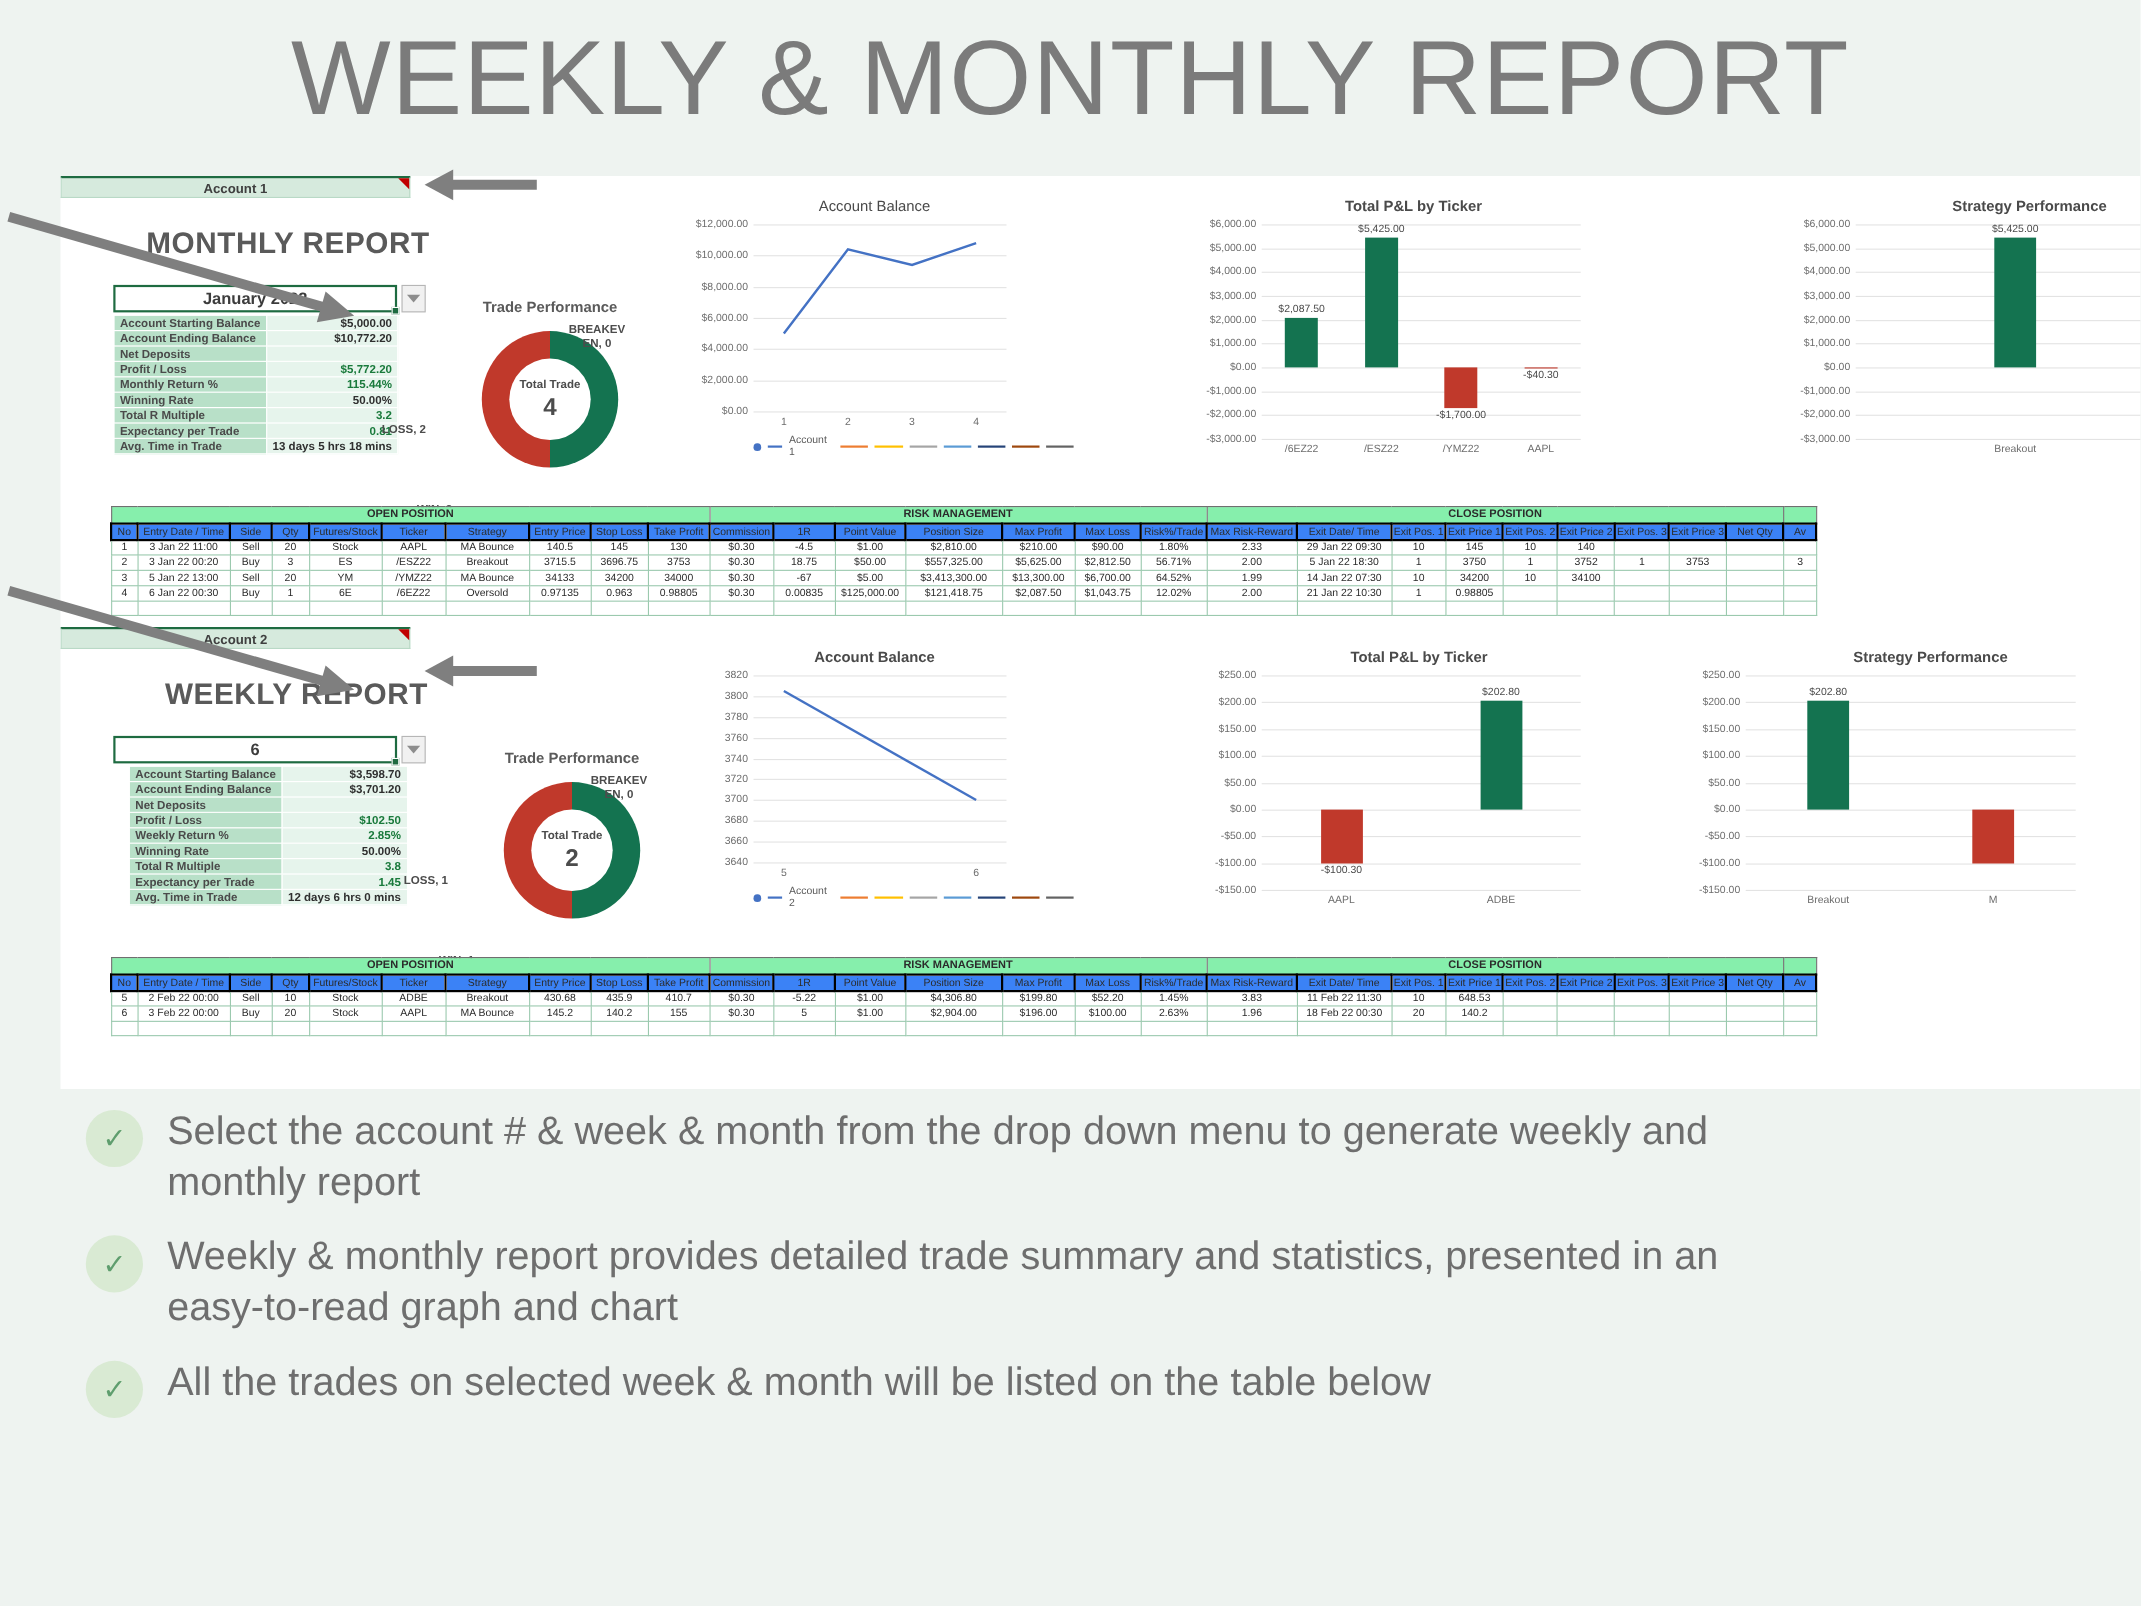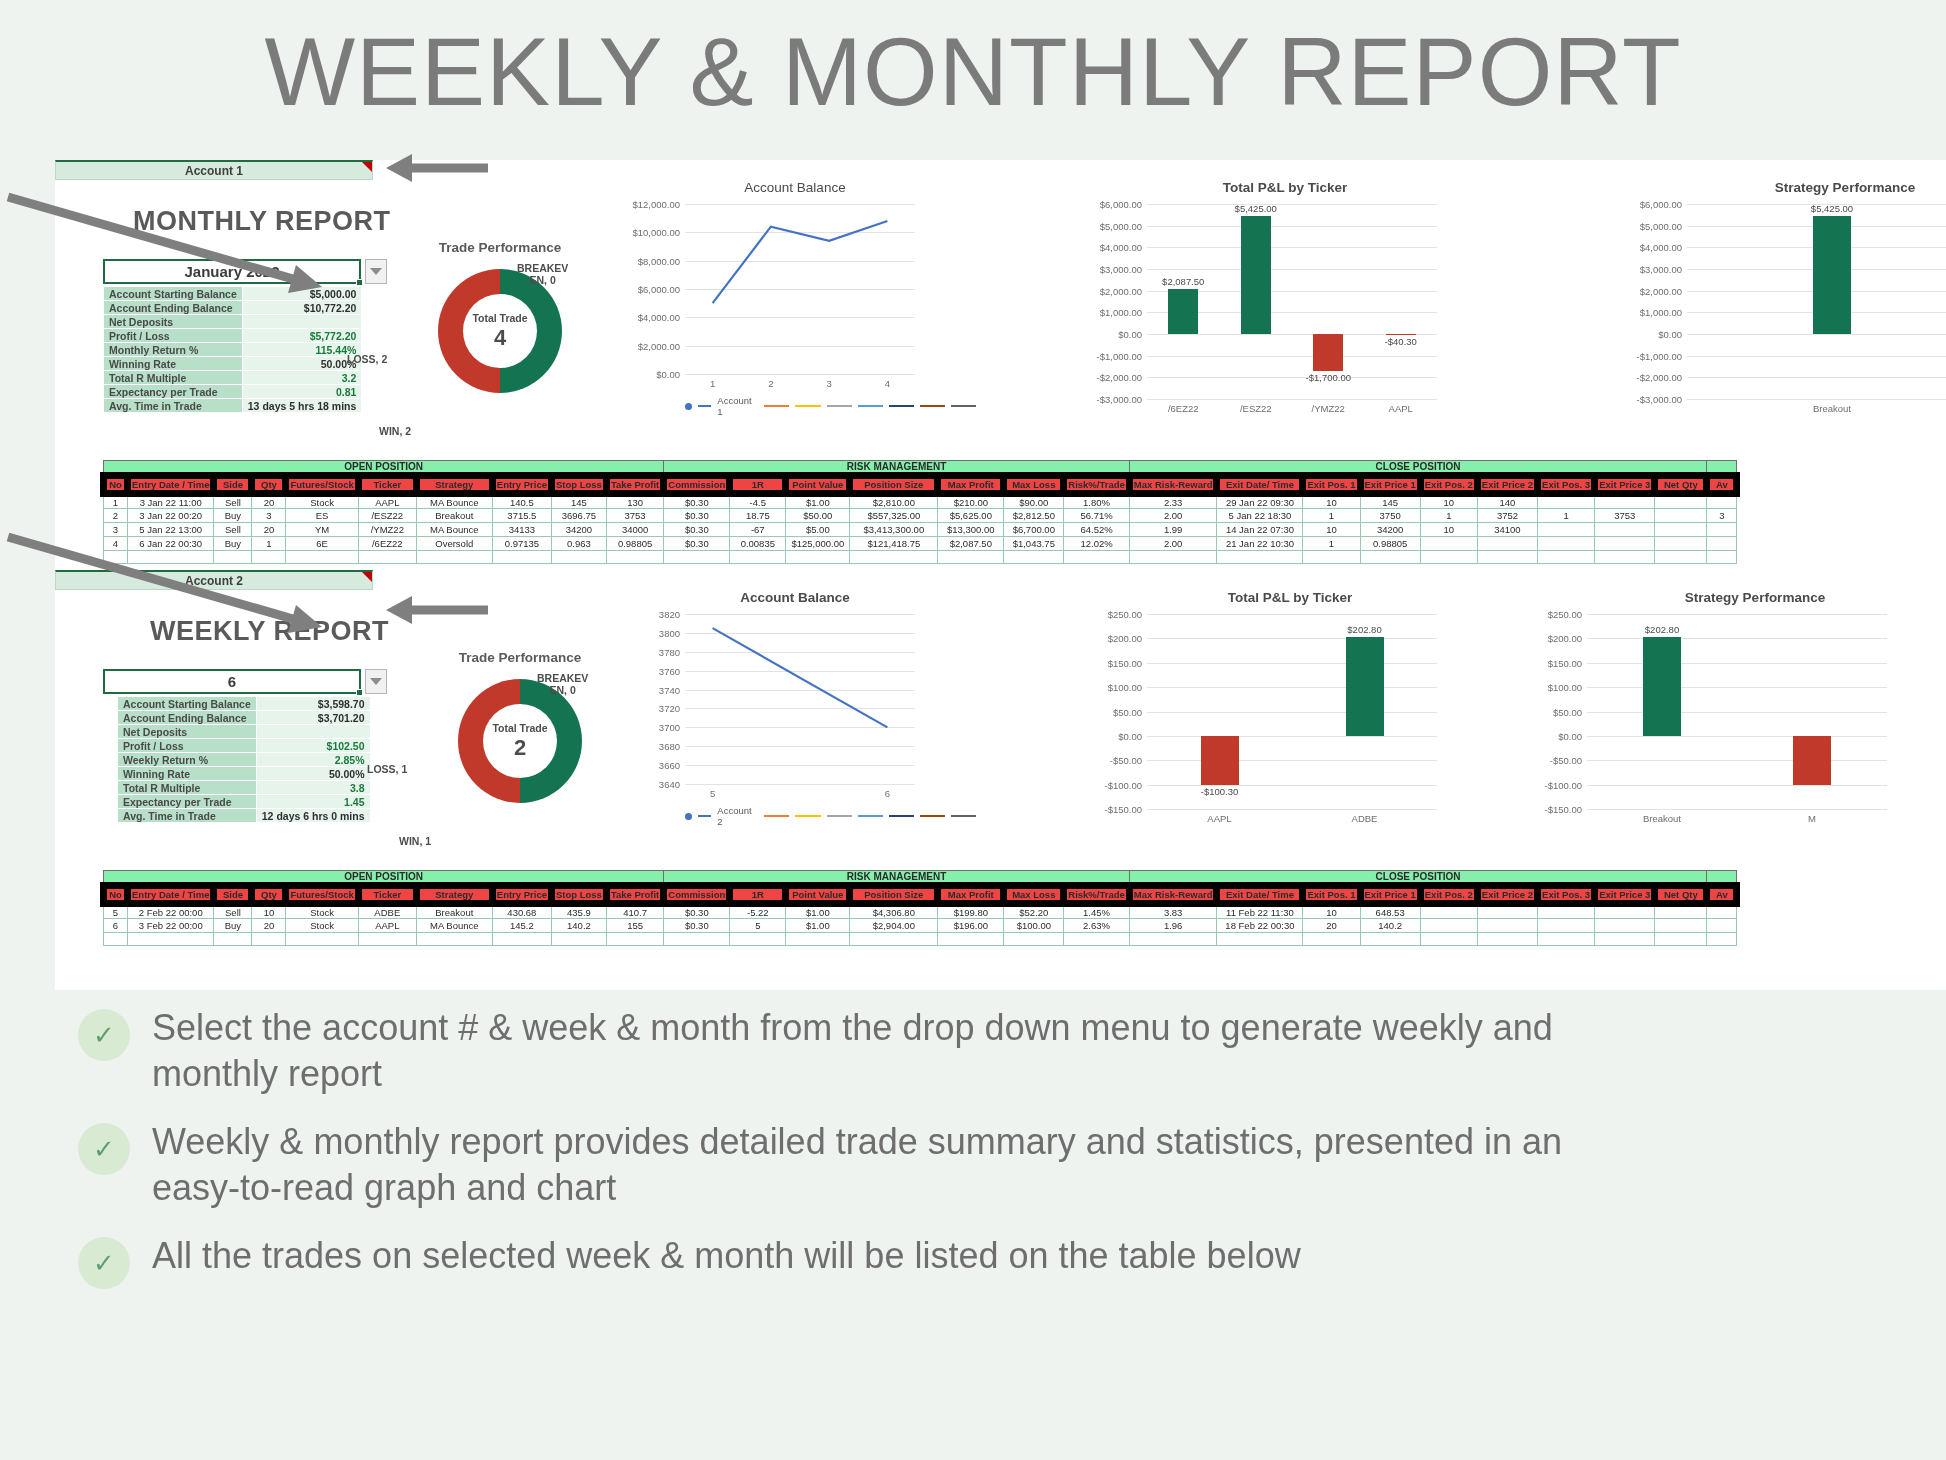--- a/index.html
+++ b/index.html
@@ -89,21 +89,21 @@
   .stats td {
     height: 14px; font-size: 10.5px; font-weight: bold;
     border: 1px solid #ffffff; padding: 0 5px;
     white-space: nowrap;
   }
   .stats td.k { background: #b8e0c8; color: #4a4a4a; width: 154px; }
   .stats td.v { background: #e6f4ec; color: #2f2f2f; text-align: right; }
   .stats td.v.pos { color: #1a7a3c; }
 
   
-  .donut-box { position: absolute; }
+  .donut-box { position: absolute; margin-top: 32px; }
   .donut-title { font-size: 13.5px; font-weight: bold; color: #5a5a5a; text-align: center; white-space: nowrap; }
   .donut {
     width: 124px; height: 124px; border-radius: 50%;
     position: relative; margin: 14px auto 0;
   }
   .donut .hole {
     position: absolute; left: 50%; top: 50%;
     transform: translate(-50%,-50%);
     width: 74px; height: 74px; border-radius: 50%; background: #fff;
     display: flex; flex-direction: column; align-items: center; justify-content: center;
@@ -156,22 +156,22 @@
   .tt { border-collapse: collapse; font-size: 9.5px; color: #2b2b2b; table-layout: fixed; }
   .tt th, .tt td {
     border: 1px solid #9bc9ae; text-align: center;
     height: 14px; padding: 0 1px; overflow: hidden; white-space: nowrap;
   }
   .tt thead tr.grp th {
     background: #86efac; font-weight: bold; font-size: 10px;
     color: #2b2b2b; height: 15px; border: 1px solid #6f6f6f;
   }
   .tt thead tr.cols th {
-    background: #ef4444; font-weight: bold; color: #2b2b2b;
-    height: 15px; border: 7px solid #000000;
+    background: #3b82f6; font-weight: normal; color: #2b2b2b;
+    height: 15px; border: 2px solid #000000;
   }
   .tt tbody td { background: #ffffff; }
   .tt tbody tr.blank td { background: #ffffff; height: 13px; }
 
   
   .arrow { position: absolute; pointer-events: none; }
 
   
   .bullets { position: absolute; left: 78px; top: 1005px; width: 1800px; }
   .bullet { display: flex; align-items: flex-start; margin-bottom: 22px; }

